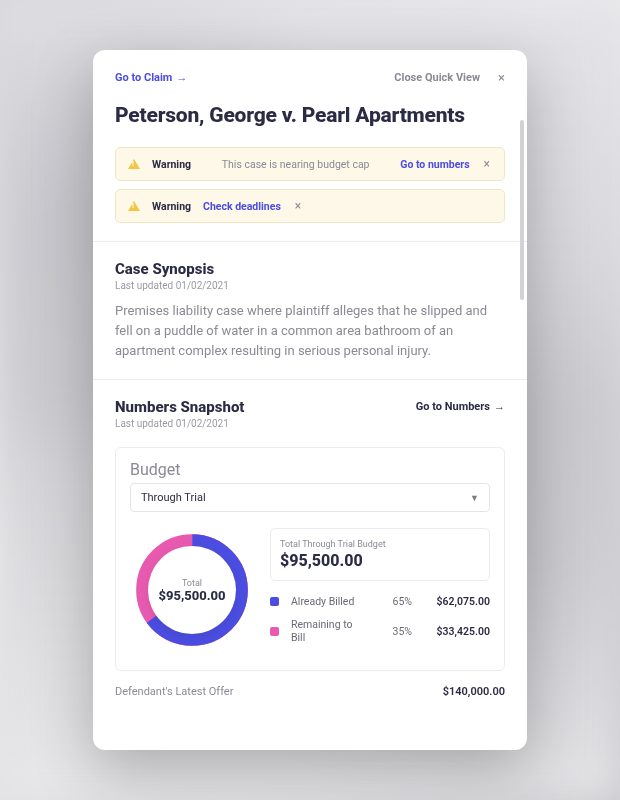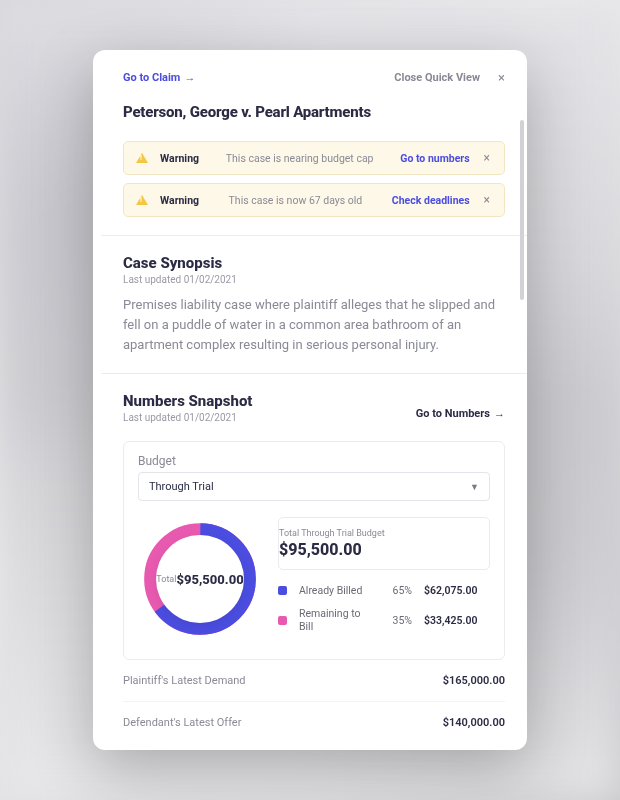--- a/index.html
+++ b/index.html
@@ -28,21 +28,20 @@
     border-radius: 12px;
     box-shadow: 0 20px 60px rgba(0,0,0,0.25);
     overflow: hidden;
     display: flex;
     flex-direction: column;
   }
   .panel-scroll {
     overflow-y: auto;
     flex: 1;
     padding: 20px 22px 0 22px;
-    margin-left: 8px;
   }
   .scrollbar {
     position: absolute;
     right: 3px;
     top: 70px;
     width: 4px;
     height: 180px;
     background: #d1d1d6;
     border-radius: 2px;
   }
@@ -52,21 +51,21 @@
     align-items: center;
     font-size: 11px;
     font-weight: 700;
     margin-bottom: 18px;
   }
   .link-primary { color: #4b4de0; cursor: pointer; display: flex; align-items: center; gap: 4px; }
   .link-muted { color: #8a8a96; cursor: pointer; display: flex; align-items: center; gap: 18px; }
   .arrow-icon { display: inline-block; font-size: 11px; }
   .close-x { font-size: 13px; font-weight: 400; }
   .case-title {
-    font-size: 15px;
+    font-size: 21px;
     font-weight: 800;
     color: #2b2b44;
     margin-bottom: 20px;
     letter-spacing: -0.2px;
   }
   .alert {
     background: #fdf8e7;
     border: 1px solid #f0e7c2;
     border-radius: 5px;
     padding: 9px 12px;
@@ -95,29 +94,29 @@
     color: #fff;
   }
   .alert-label { font-weight: 700; color: #2b2b44; }
   .alert-text { color: #8a8a96; flex: 1; }
   .alert-link { color: #4b4de0; font-weight: 700; cursor: pointer; }
   .alert-close { color: #8a8a96; font-size: 12px; cursor: pointer; padding: 0 2px; }
   .divider { border: none; border-top: 1px solid #ececf0; margin: 18px -22px; }
   .section-title { font-size: 15px; font-weight: 800; color: #2b2b44; }
   .section-sub { font-size: 10px; color: #9a9aa6; margin-top: 2px; margin-bottom: 10px; }
   .synopsis-text { font-size: 13px; line-height: 1.55; color: #8a8a96; }
-  .section-header { display: flex; justify-content: space-between; align-items: center; }
+  .section-header { display: flex; justify-content: space-between; align-items: flex-start; }
   .go-link { font-size: 11px; font-weight: 700; color: #2b2b44; display: flex; align-items: center; gap: 4px; cursor: pointer; margin-top: 2px; }
   .budget-card {
     border: 1px solid #ececf0;
     border-radius: 6px;
     padding: 12px 14px 16px 14px;
     margin-top: 8px;
   }
-  .budget-label { font-size: 12px; color: #8a8a96; margin-bottom: 4px; }
+  .budget-label { font-size: 16px; color: #8a8a96; margin-bottom: 4px; }
   .select {
     border: 1px solid #e4e4ea;
     border-radius: 4px;
     padding: 7px 10px;
     font-size: 11px;
     color: #2b2b44;
     display: flex;
     justify-content: space-between;
     align-items: center;
     cursor: pointer;
@@ -125,41 +124,41 @@
   }
   .caret { font-size: 9px; color: #7a7a86; }
   .budget-body { display: flex; gap: 16px; margin-top: 16px; align-items: flex-start; }
   .donut-wrap { width: 124px; height: 124px; position: relative; flex-shrink: 0; }
   .donut-center {
     position: absolute;
     inset: 18px;
     background: #fff;
     border-radius: 50%;
     display: flex;
-    flex-direction: row;
+    flex-direction: column;
     align-items: center;
     justify-content: center;
     box-shadow: 0 3px 10px rgba(0,0,0,0.08);
   }
   .donut-label { font-size: 9px; color: #8a8a96; }
   .donut-value { font-size: 13px; font-weight: 800; color: #2b2b44; }
   .budget-right { flex: 1; }
   .total-box {
     border: 1px solid #ececf0;
     border-radius: 5px;
-    padding: 10px 0;
+    padding: 10px 9px;
     margin-bottom: 14px;
   }
   .total-label { font-size: 9px; color: #8a8a96; margin-bottom: 2px; }
   .total-value { font-size: 16px; font-weight: 800; color: #2b2b44; }
   .legend-row { display: flex; align-items: center; font-size: 10.5px; color: #2b2b44; margin-bottom: 10px; gap: 12px; }
   .swatch { width: 9px; height: 9px; border-radius: 2px; flex-shrink: 0; }
   .legend-label { flex: 1; color: #6a6a76; }
   .legend-pct { width: 32px; text-align: right; color: #6a6a76; }
-  .legend-amt { width: 66px; text-align: left; font-weight: 600; }
+  .legend-amt { width: 66px; text-align: right; font-weight: 600; }
   .kv-row {
     display: flex;
     justify-content: space-between;
     font-size: 11px;
     padding: 14px 0;
     border-bottom: 1px solid #f3f3f6;
   }
   .kv-label { color: #8a8a96; }
   .kv-value { color: #2b2b44; font-weight: 600; }
 </style>
@@ -189,21 +188,20 @@
       <div class="alert-icon"></div>
       <span class="alert-label">Warning</span>
       <span class="alert-text">This case is nearing budget cap</span>
       <span class="alert-link">Go to numbers</span>
       <span class="alert-close">×</span>
     </div>
 
     <div class="alert">
       <div class="alert-icon"></div>
       <span class="alert-label">Warning</span>
-      <span class="alert-text">This case is now 67 days old</span>
       <span class="alert-link">Check deadlines</span>
       <span class="alert-close">×</span>
     </div>
 
     <hr class="divider">
 
     <div class="section-title">Case Synopsis</div>
     <div class="section-sub">Last updated 01/02/2021</div>
     <p class="synopsis-text">Premises liability case where plaintiff alleges that he slipped and fell on a puddle of water in a common area bathroom of an apartment complex resulting in serious personal injury.</p>
 
@@ -254,23 +252,19 @@
           <div class="legend-row">
             <div class="swatch" style="background:#e85ab0"></div>
             <div class="legend-label">Remaining to Bill</div>
             <div class="legend-pct">35%</div>
             <div class="legend-amt">$33,425.00</div>
           </div>
         </div>
       </div>
     </div>
 
-    <div class="kv-row">
-      <span class="kv-label">Plaintiff's Latest Demand</span>
-      <span class="kv-value">$165,000.00</span>
-    </div>
     <div class="kv-row" style="border-bottom:none">
       <span class="kv-label">Defendant's Latest Offer</span>
       <span class="kv-value">$140,000.00</span>
     </div>
 
   </div>
 </div>
 
 </body></html>

